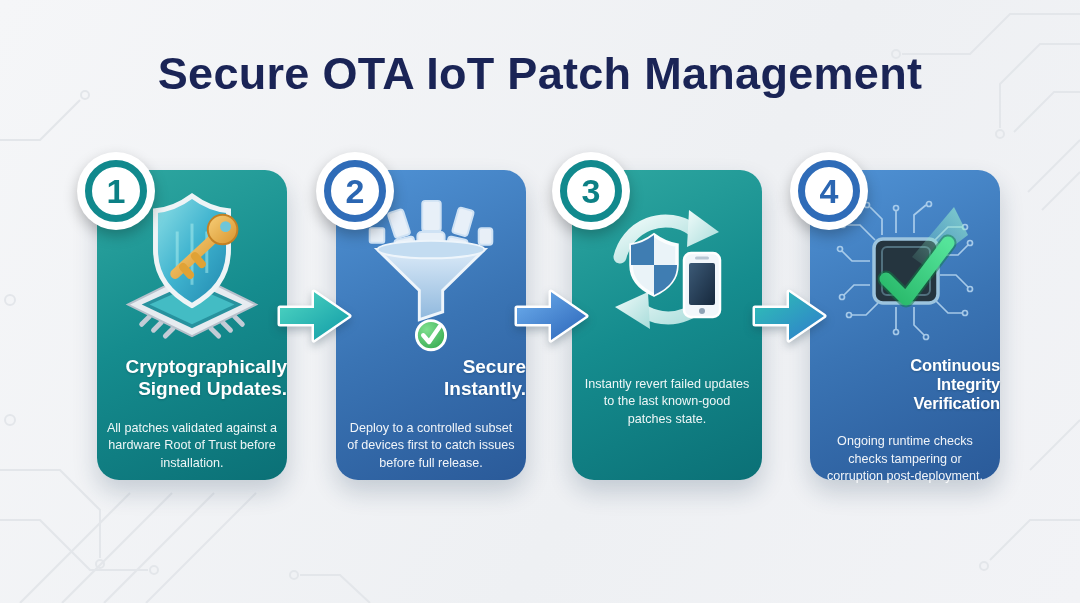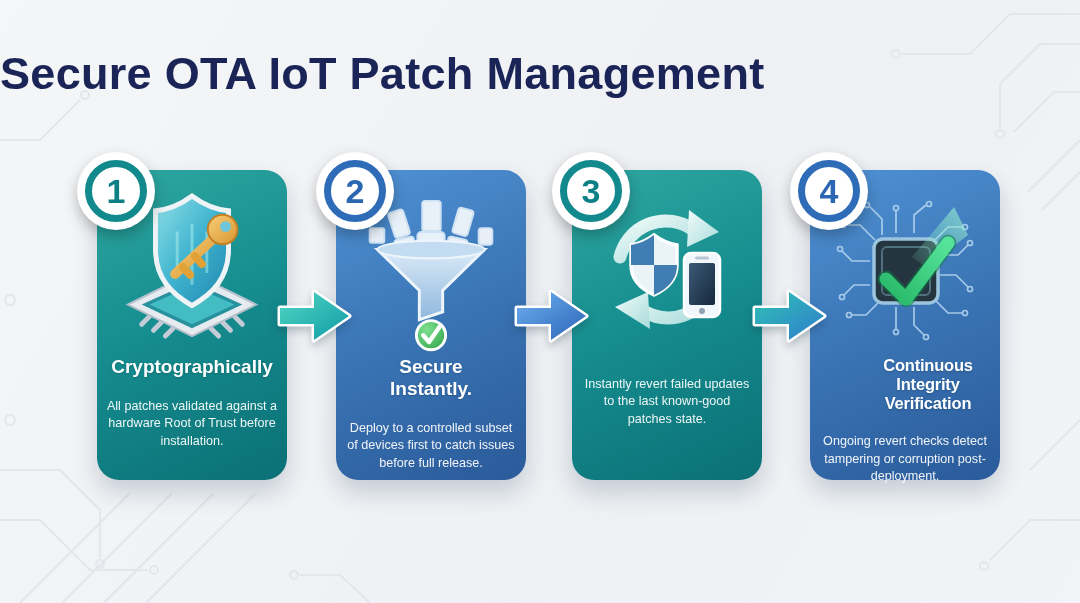--- a/index.html
+++ b/index.html
@@ -5,21 +5,21 @@
   * { margin:0; padding:0; box-sizing:border-box; }
   html,body { width:1080px; height:603px; overflow:hidden; }
   body {
     font-family:"Liberation Sans", sans-serif;
     background:linear-gradient(120deg,#f5f6f8 0%,#eef0f3 60%,#f2f3f6 100%);
     position:relative;
   }
   #bg-circuit { position:absolute; left:0; top:0; pointer-events:none; }
   .page-title {
     position:absolute; left:0; top:48px; width:1080px;
-    text-align:left; font-size:45px; font-weight:800;
+    text-align:center; font-size:45px; font-weight:800;
     color:#1a2456; letter-spacing:.3px;
   }
   .card {
     position:absolute; top:170px; width:190px; height:310px;
     border-radius:22px; box-shadow:0 12px 24px rgba(25,55,85,.20);
     color:#fff;
   }
   .card--teal { background:linear-gradient(155deg,#2fa8a1 0%,#158c8e 48%,#0b7076 100%); }
   .card--blue { background:linear-gradient(155deg,#5093d6 0%,#3a74b4 50%,#2a5a99 100%); }
   #card-1 { left:97px; } #card-2 { left:336px; } #card-3 { left:572px; } #card-4 { left:810px; }
@@ -30,21 +30,21 @@
   }
   .badge-inner {
     width:62px; height:62px; border-radius:50%; background:#fff;
     display:flex; align-items:center; justify-content:center;
     font-size:34px; font-weight:800;
   }
   .badge--teal .badge-inner { border:7px solid #11898d; color:#0c8085; }
   .badge--blue .badge-inner { border:7px solid #2f6cb8; color:#2b66b2; }
   .card-icon { height:186px; display:flex; align-items:center; justify-content:center; padding-top:14px; }
   .card-title {
-    text-align:center; font-weight:800; font-size:19px; line-height:1.16;
+    text-align:right; font-weight:800; font-size:19px; line-height:1.16;
     text-shadow:0 1px 2px rgba(0,40,50,.25);
   }
   #card-4 .card-title { font-size:16.5px; letter-spacing:-.2px;padding-left:46px; }
   .card-desc {
     margin-top:20px; padding:0 9px; text-align:center;
     font-size:12.6px; line-height:1.38; color:rgba(255,255,255,.93);
   }
   .flow-arrow { position:absolute; top:282px; z-index:4; filter:drop-shadow(0 4px 4px rgba(20,50,70,.28)); }
   #arrow-1 { left:276px; } #arrow-2 { left:513px; } #arrow-3 { left:751px; }
 </style>
@@ -118,20 +118,21 @@
       </g>
       <line x1="98" y1="48" x2="58" y2="85" stroke="url(#i1gold)" stroke-width="10" stroke-linecap="round"></line>
       <line x1="66" y1="78" x2="73" y2="86" stroke="#e0a236" stroke-width="8" stroke-linecap="round"></line>
       <line x1="78" y1="67" x2="85" y2="75" stroke="#e0a236" stroke-width="8" stroke-linecap="round"></line>
       <circle cx="106" cy="40" r="15" fill="url(#i1gold)" stroke="#c28024" stroke-width="2"></circle>
       <circle cx="109" cy="37" r="5.5" fill="#6ec6d8"></circle>
     </svg>
   </div>
   <div class="card-title">
     <div>Cryptographically</div>
+    <div>Signed Updates.</div>
   </div>
   <div class="card-desc">All patches validated against a hardware Root of Trust before installation.</div>
 </div>
 
 <div class="card card--blue" id="card-2">
   <div class="badge badge--blue">
     <div class="badge-inner">2</div>
   </div>
   <div class="card-icon">
     <svg viewBox="0 0 150 170" width="146" height="166">
@@ -255,21 +256,21 @@
       <rect x="52" y="52" width="48" height="48" rx="5" fill="none" stroke="#51707e" stroke-width="2"></rect>
       <path d="M82,62 L124,12 L138,40 L96,72 Z" fill="url(#i4sweep)"></path>
       <path d="M56,84 L76,104 L118,48" stroke="#0e7d46" stroke-width="17" fill="none" stroke-linecap="round" stroke-linejoin="round" opacity=".5"></path>
       <path d="M56,84 L76,104 L118,48" stroke="url(#i4chk)" stroke-width="13" fill="none" stroke-linecap="round" stroke-linejoin="round"></path>
     </svg>
   </div>
   <div class="card-title">
     <div>Continuous Integrity</div>
     <div>Verification</div>
   </div>
-  <div class="card-desc">Ongoing revert checks detect tampering or corruption post-deployment.</div>
+  <div class="card-desc">Ongoing runtime checks checks tampering or corruption post-deployment.</div>
 </div>
 
 <svg class="flow-arrow" id="arrow-1" width="80" height="68" viewBox="0 0 80 68">
   <defs>
     <linearGradient id="a1g" x1="0" y1="0" x2="1" y2="1">
       <stop offset="0" stop-color="#52d8c3"></stop>
         <stop offset="1" stop-color="#0f9aa6"></stop>
     </linearGradient>
   </defs>
   <polygon points="4,26 38,26 38,10 73,34 38,58 38,42 4,42" fill="url(#a1g)" stroke="#ffffff" stroke-width="5" stroke-linejoin="round" paint-order="stroke"></polygon>

